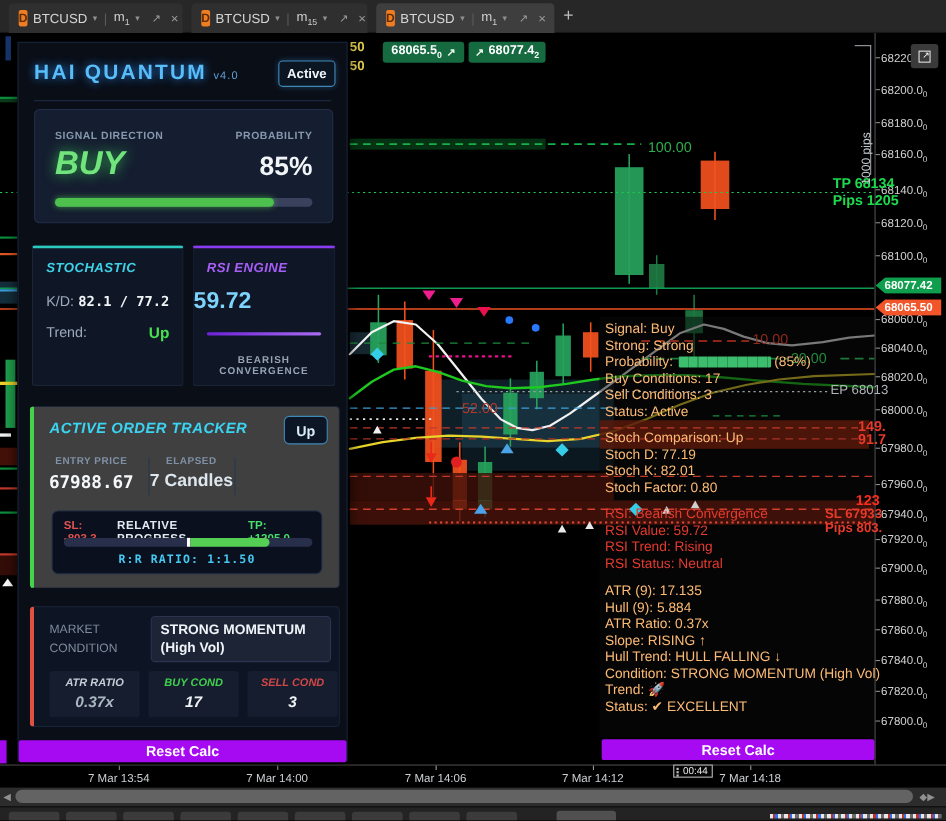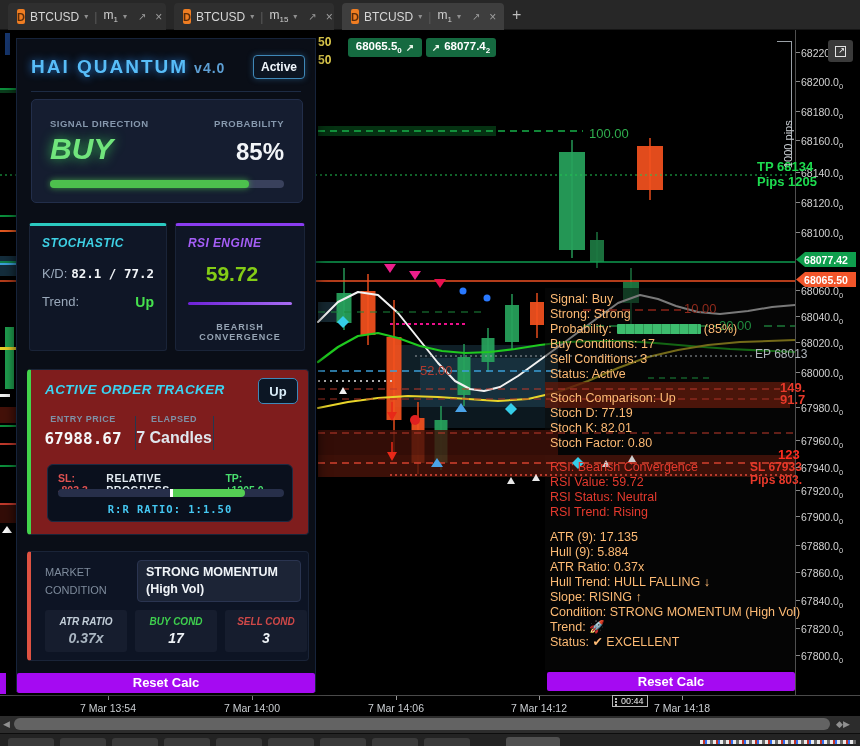--- a/index.html
+++ b/index.html
@@ -67,43 +67,43 @@
   .bbtn{position:absolute;top:4px;width:46px;height:9px;background:#3b3b3b;border-radius:3px 3px 0 0;}
   .bbtn.light{background:#505050;width:54px;height:10px;top:3px;}
   .ticker{position:absolute;left:700px;top:6px;width:156px;height:4px;
           background:repeating-linear-gradient(90deg,#e8e8e8 0 3px,#c23327 3px 5px,#2f6df2 5px 7px,#e8e8e8 7px 10px,#6a6a6a 10px 13px);}
   
   .frag{position:absolute;z-index:1;}
   
   .panel{position:absolute;left:16px;top:38px;width:300px;height:654px;background:#0a0e17;border:1px solid #16233a;z-index:10;box-shadow:0 0 12px rgba(0,0,0,.8);}
   .p-head{position:absolute;left:14px;right:10px;top:10px;height:36px;display:flex;align-items:center;justify-content:space-between;}
   .p-title{color:#58bdf8;font-size:19px;font-weight:bold;letter-spacing:2px;text-shadow:0 0 9px rgba(40,140,240,.95);}
-  .p-ver{color:#5d9fd4;font-size:14px;font-weight:bold;letter-spacing:1px;margin-left:6px;text-shadow:none;}
+  .p-ver{color:#5d9fd4;font-size:10px;font-weight:normal;letter-spacing:1px;margin-left:6px;text-shadow:none;}
   .badge{width:52px;height:24px;border:1px solid #3f88b8;border-radius:4px;background:#0c1522;color:#f0f6fc;
          font-weight:bold;font-size:12px;display:flex;align-items:center;justify-content:center;box-shadow:0 0 6px rgba(60,140,200,.4);}
   .p-div{position:absolute;left:14px;right:14px;top:52px;border-top:1px solid #1d2b44;}
   .card{position:absolute;background:#0f1626;border:1px solid #1a2438;border-radius:3px;}
   .sigcard{left:14px;top:60px;width:272px;height:104px;background:#151d30;border-color:#222e4a;border-radius:5px;}
   .siglbl{position:absolute;top:18px;font-size:9.5px;font-weight:bold;color:#8698ad;letter-spacing:.5px;}
   .buyval{position:absolute;left:18px;top:32px;font-size:30px;font-weight:900;font-style:italic;color:#71e57c;
           text-shadow:0 0 12px rgba(60,220,90,.8);}
   .probval{position:absolute;right:18px;top:38px;font-size:24px;font-weight:bold;color:#f2f5f8;}
   .sbar{position:absolute;left:18px;right:18px;bottom:14px;height:8px;background:#39415c;border-radius:4px;}
   .sfill{height:8px;background:#4dc04d;border-radius:4px;box-shadow:0 0 6px rgba(80,200,80,.7);}
   .stcard{left:12px;top:184px;width:138px;height:128px;border-top:3px solid #2bc9c0;}
   .rscard{left:158px;top:184px;width:130px;height:128px;border-top:3px solid #8a3cf0;}
   .ctitle{position:absolute;left:12px;top:10px;font-style:italic;font-weight:bold;font-size:12px;letter-spacing:.4px;}
   .stcard .ctitle{color:#3ed1e5;} .rscard .ctitle{color:#a55ef6;}
   .strow{position:absolute;left:12px;right:12px;display:flex;justify-content:space-between;font-size:13px;color:#9aa9bb;}
   .strow b{color:#f2f5f8;font-family:"DejaVu Sans Mono",monospace;font-size:12.5px;}
   .strow .up{color:#46e14e;font-weight:bold;font-size:14px;font-family:"Liberation Sans",sans-serif;}
-  .rsival{position:absolute;left:0;right:16px;top:36px;text-align:center;font-size:21px;font-weight:bold;color:#84cc16;}
+  .rsival{position:absolute;left:0;right:16px;top:36px;text-align:left;font-size:21px;font-weight:bold;color:#7dd3fc;}
   .rsiline{position:absolute;left:12px;right:12px;top:76px;height:3px;background:linear-gradient(90deg,#6d21d8,#a86df2);border-radius:2px;}
   .rsistat{position:absolute;left:0;right:0;top:96px;text-align:center;font-size:9px;letter-spacing:1px;color:#96a4b4;font-weight:bold;}
-  .trcard{left:10px;top:330px;width:282px;height:166px;background:#7f1d1d;border-left:4px solid #43d44c;border-radius:4px;}
+  .trcard{left:10px;top:330px;width:282px;height:166px;background:#404040;border-left:4px solid #43d44c;border-radius:4px;}
   .trtitle{position:absolute;left:14px;top:12px;font-style:italic;font-weight:bold;font-size:13.5px;color:#3bd3f2;letter-spacing:.4px;}
   .upbtn{position:absolute;right:10px;top:8px;width:40px;height:26px;border:1px solid #3f88b8;border-radius:5px;background:#0c1624;
          color:#d9ecf8;font-weight:bold;font-size:13px;display:flex;align-items:center;justify-content:center;}
   .trcol{position:absolute;top:44px;text-align:center;}
   .trcol .l{font-size:9px;font-weight:bold;color:#7f91a6;letter-spacing:.5px;}
   .trcol .v{margin-top:5px;font-size:16px;font-weight:bold;color:#f5f8fa;font-family:"DejaVu Sans Mono",monospace;}
   .trcol .v.pl{color:#57e468;text-shadow:0 0 8px rgba(70,220,100,.7);}
   .trcol .v.el{font-family:"Liberation Sans",sans-serif;color:#dfe7ee;}
   .trdiv{position:absolute;top:46px;height:34px;border-left:1px solid #24384f;}
   .trsub{position:absolute;left:16px;top:94px;width:246px;height:58px;background:#0a101d;border:1px solid #1d2a42;border-radius:6px;}
@@ -237,28 +237,28 @@
       <div class="g"><span>Sell Conditions: 3</span></div>
       <div class="g"><span>Status: Active</span></div>
       <div style="height: 9px;"></div>
       <div class="g"><span>Stoch Comparison: Up</span></div>
       <div class="g"><span>Stoch D: 77.19</span></div>
       <div class="g"><span>Stoch K: 82.01</span></div>
       <div class="g"><span>Stoch Factor: 0.80</span></div>
       <div style="height: 9px;"></div>
       <div class="r"><span>RSI: Bearish Convergence</span></div>
       <div class="r"><span>RSI Value: 59.72</span></div>
+      <div class="r"><span>RSI Trend: Rising</span></div>
       <div class="r"><span>RSI Status: Neutral</span></div>
-      <div class="r"><span>RSI Trend: Rising</span></div>
       <div style="height: 10px;"></div>
       <div class="g"><span>ATR (9): 17.135</span></div>
       <div class="g"><span>Hull (9): 5.884</span></div>
       <div class="g"><span>ATR Ratio: 0.37x</span></div>
+      <div class="g"><span>Slope: RISING ↑</span></div>
       <div class="g"><span>Hull Trend: HULL FALLING ↓</span></div>
-      <div class="g"><span>Slope: RISING ↑</span></div>
       <div class="g"><span>Condition: STRONG MOMENTUM (High Vol)</span></div>
       <div class="g"><span>Trend: 🚀</span></div>
       <div class="g"><span>Status: ✔ EXCELLENT</span></div>
     </div>
 
   <div class="qbtn" style="left:348px;width:74px;">
     <span><span>68065.5</span><sub>0</sub></span>
     <span class="qarrow">↗</span>
   </div>
   <div class="qbtn" style="left:426px;width:70px;">

